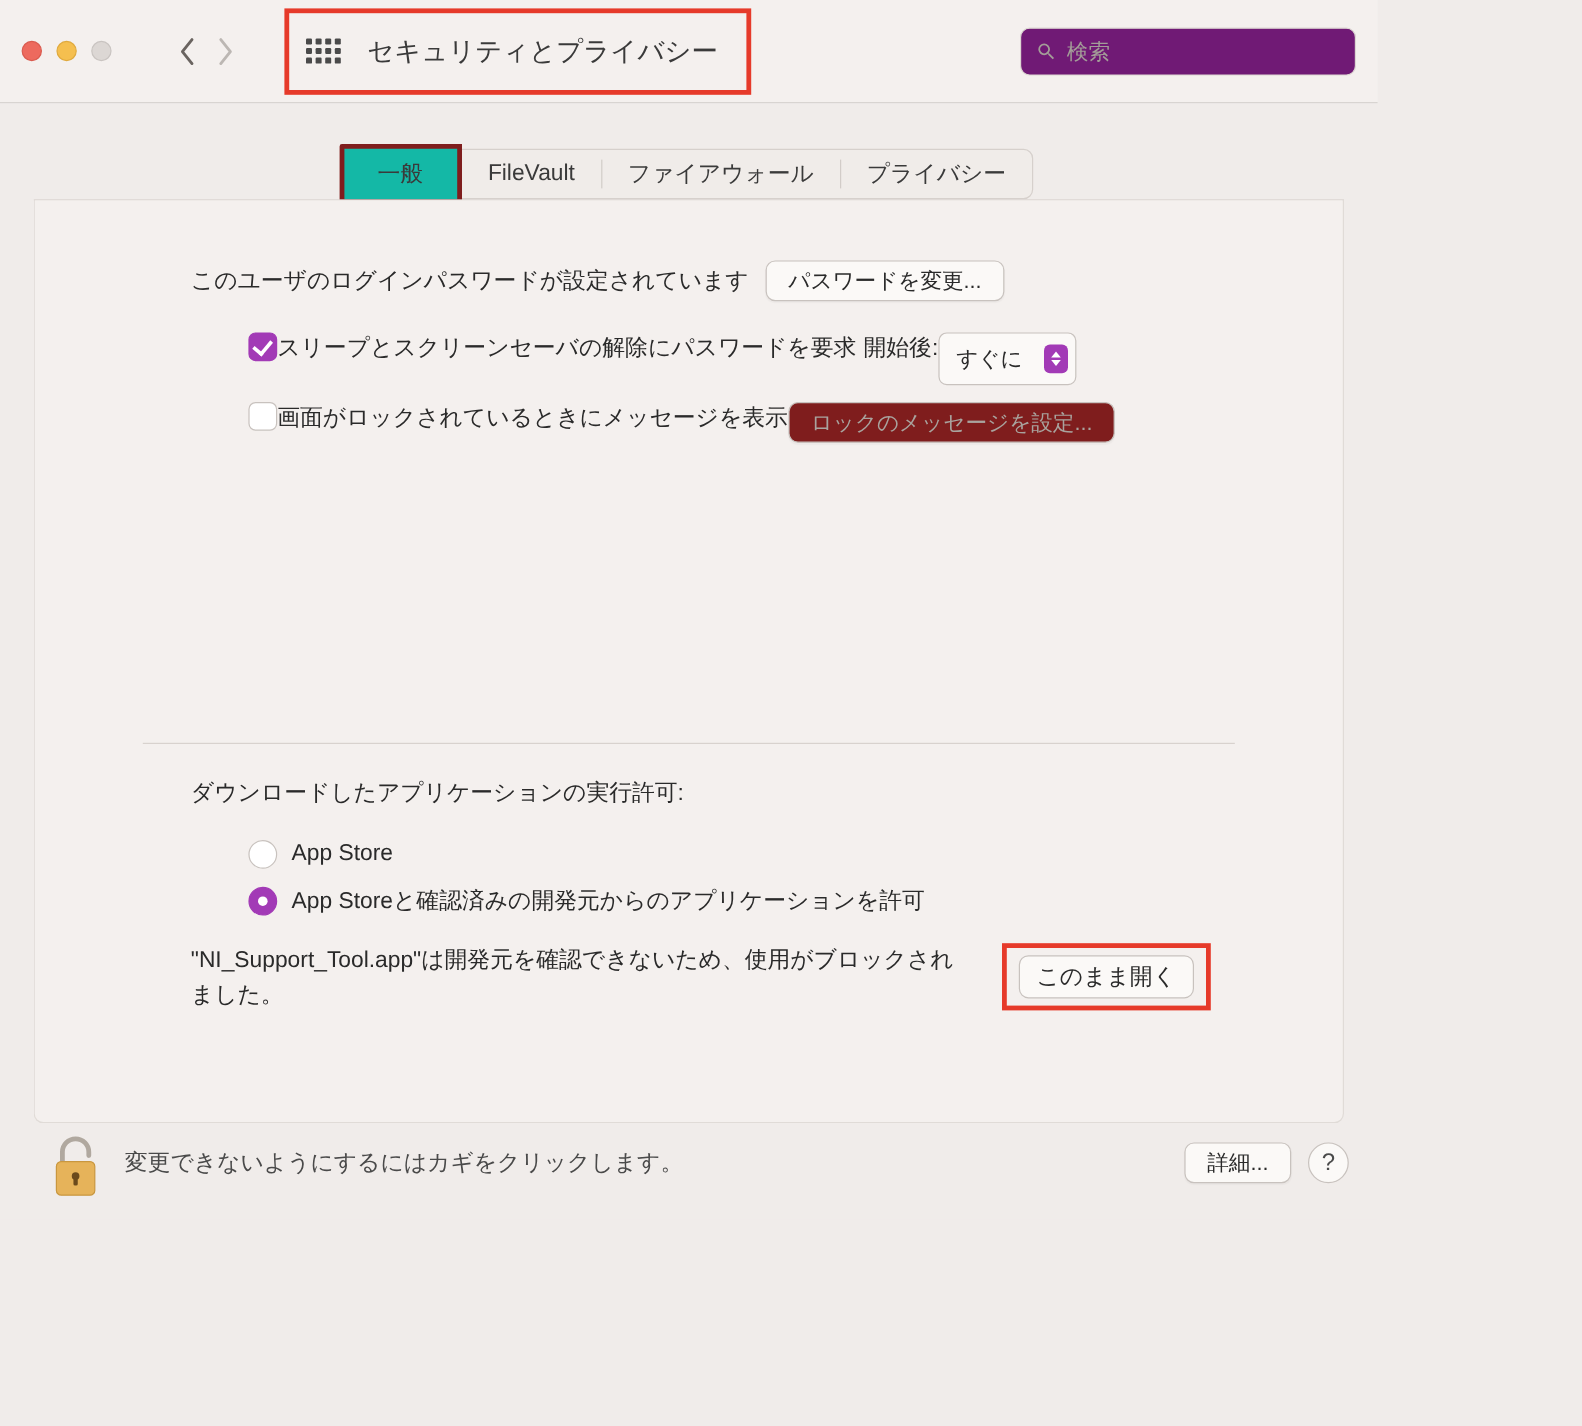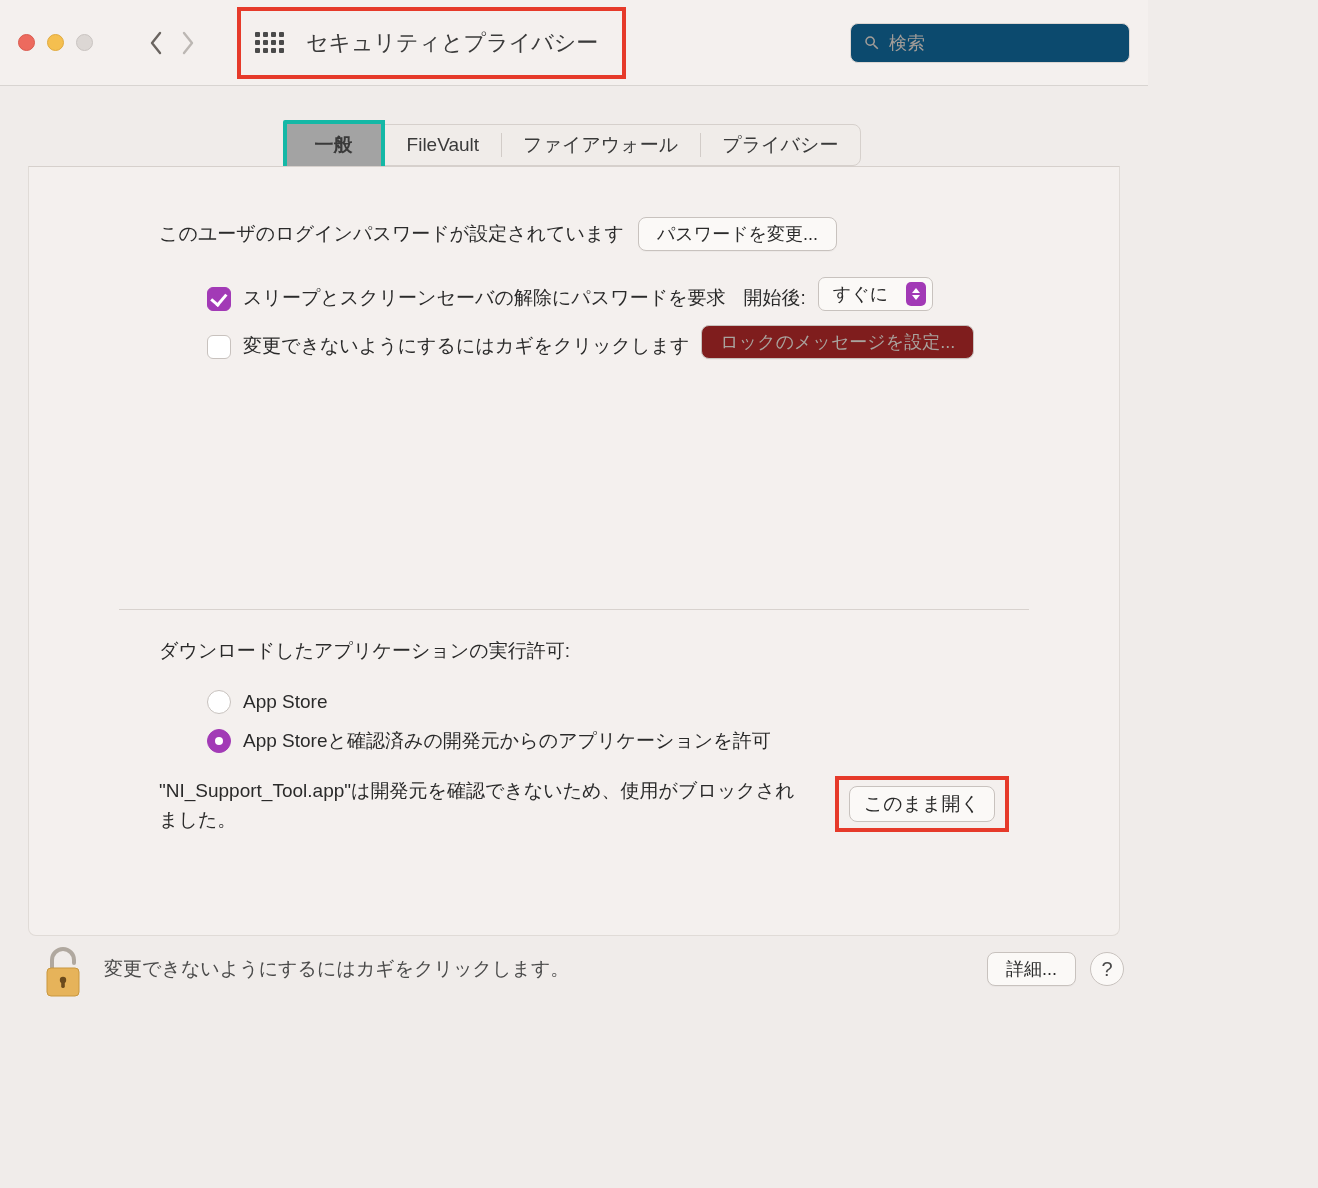--- a/index.html
+++ b/index.html
@@ -64,21 +64,21 @@
     .grid-icon span { width: 5px; height: 5px; background: #4a4a4a; border-radius: 1px; }
     .window-title { font-size: 22px; color: #3a3a3a; white-space: nowrap; }
     .search-wrap { margin-left: auto; }
     .search {
       width: 280px; height: 40px;
       border: 1px solid #dcd6d2;
       border-radius: 8px;
       display: flex; align-items: center;
       padding: 0 12px;
       gap: 8px;
-      background: #0c4a6e;
+      background: #701a75;
       color: #a39d98;
     }
     .search svg { width: 18px; height: 18px; fill: #a39d98; }
     .search-ph { font-size: 18px; color: #a39d98; }
     
     .content-outer {
       padding: 38px 28px 0 28px;
     }
     .tabs-row {
       display: flex;
@@ -95,26 +95,25 @@
     }
     .tab {
       padding: 0 22px;
       display: flex; align-items: center; justify-content: center;
       font-size: 19px;
       color: #3a3a3a;
       cursor: pointer;
       position: relative;
     }
     .tab.active-hl {
-      border: 4px solid #14b8a6;
+      border: 4px solid #7f1d1d;
       margin: -5px 0 -5px -5px;
       border-radius: 2px 0 0 2px;
-      background: #a3a3a3;
+      background: #14b8a6;
       padding: 0 28px;
-      font-weight: bold;
     }
     .tab + .tab::before {
       content: '';
       position: absolute;
       left: 0; top: 8px; bottom: 8px;
       width: 1px; background: #d2ccc8;
     }
     .tab.active-hl + .tab::before { display: none; }
     
     .panel {
@@ -147,22 +146,21 @@
       padding: 0 18px;
       font-size: 18px;
       color: #2a2a2a;
       display: inline-flex; align-items: center;
       cursor: pointer;
       box-shadow: 0 1px 1px rgba(0,0,0,0.03);
     }
     .btn.disabled { background: #7f1d1d; color: #a9a39e; cursor: default; }
     .check-row {
       display: flex;
-      align-items: flex-end;
-      gap: 12px;
+      align-items: flex-start;
       margin-left: 48px;
       margin-bottom: 14px;
     }
     .checkbox {
       width: 24px; height: 24px;
       border-radius: 6px;
       border: 1px solid #c8c2be;
       background: #fff;
       display: inline-flex; align-items: center; justify-content: center;
       cursor: pointer;
@@ -175,21 +173,21 @@
     .checkbox.checked::after {
       content: '';
       width: 7px; height: 12px;
       border: solid #fff;
       border-width: 0 3px 3px 0;
       transform: rotate(40deg) translate(-1px,-1px);
     }
     .check-row .lbl { font-size: 19px; }
     .after-lbl { font-size: 19px; margin-left: 6px; }
     .select {
-      height: 34px;
+      height: 44px;
       border: 1px solid #c8c2be;
       border-radius: 7px;
       background: #fbf9f7;
       display: inline-flex; align-items: center;
       padding: 0 6px 0 14px;
       gap: 18px;
       font-size: 18px;
       cursor: pointer;
     }
     .select-arrows {
@@ -358,21 +356,21 @@
           <span class="lbl">スリープとスクリーンセーバの解除にパスワードを要求</span>
           <span class="after-lbl">開始後:</span>
           <span class="select">
             <span>すぐに</span>
             <span class="select-arrows"></span>
           </span>
         </div>
 
         <div class="check-row">
           <span class="checkbox"></span>
-          <span class="lbl">変更できないようにするにはカギをクリックします</span>
+          <span class="lbl">画面がロックされているときにメッセージを表示</span>
           <span class="btn disabled">ロックのメッセージを設定...</span>
         </div>
       </div>
 
       <div class="divider"></div>
 
       <div class="dl-section">
         <div class="dl-title">ダウンロードしたアプリケーションの実行許可:</div>
 
         <div class="radio-row">

